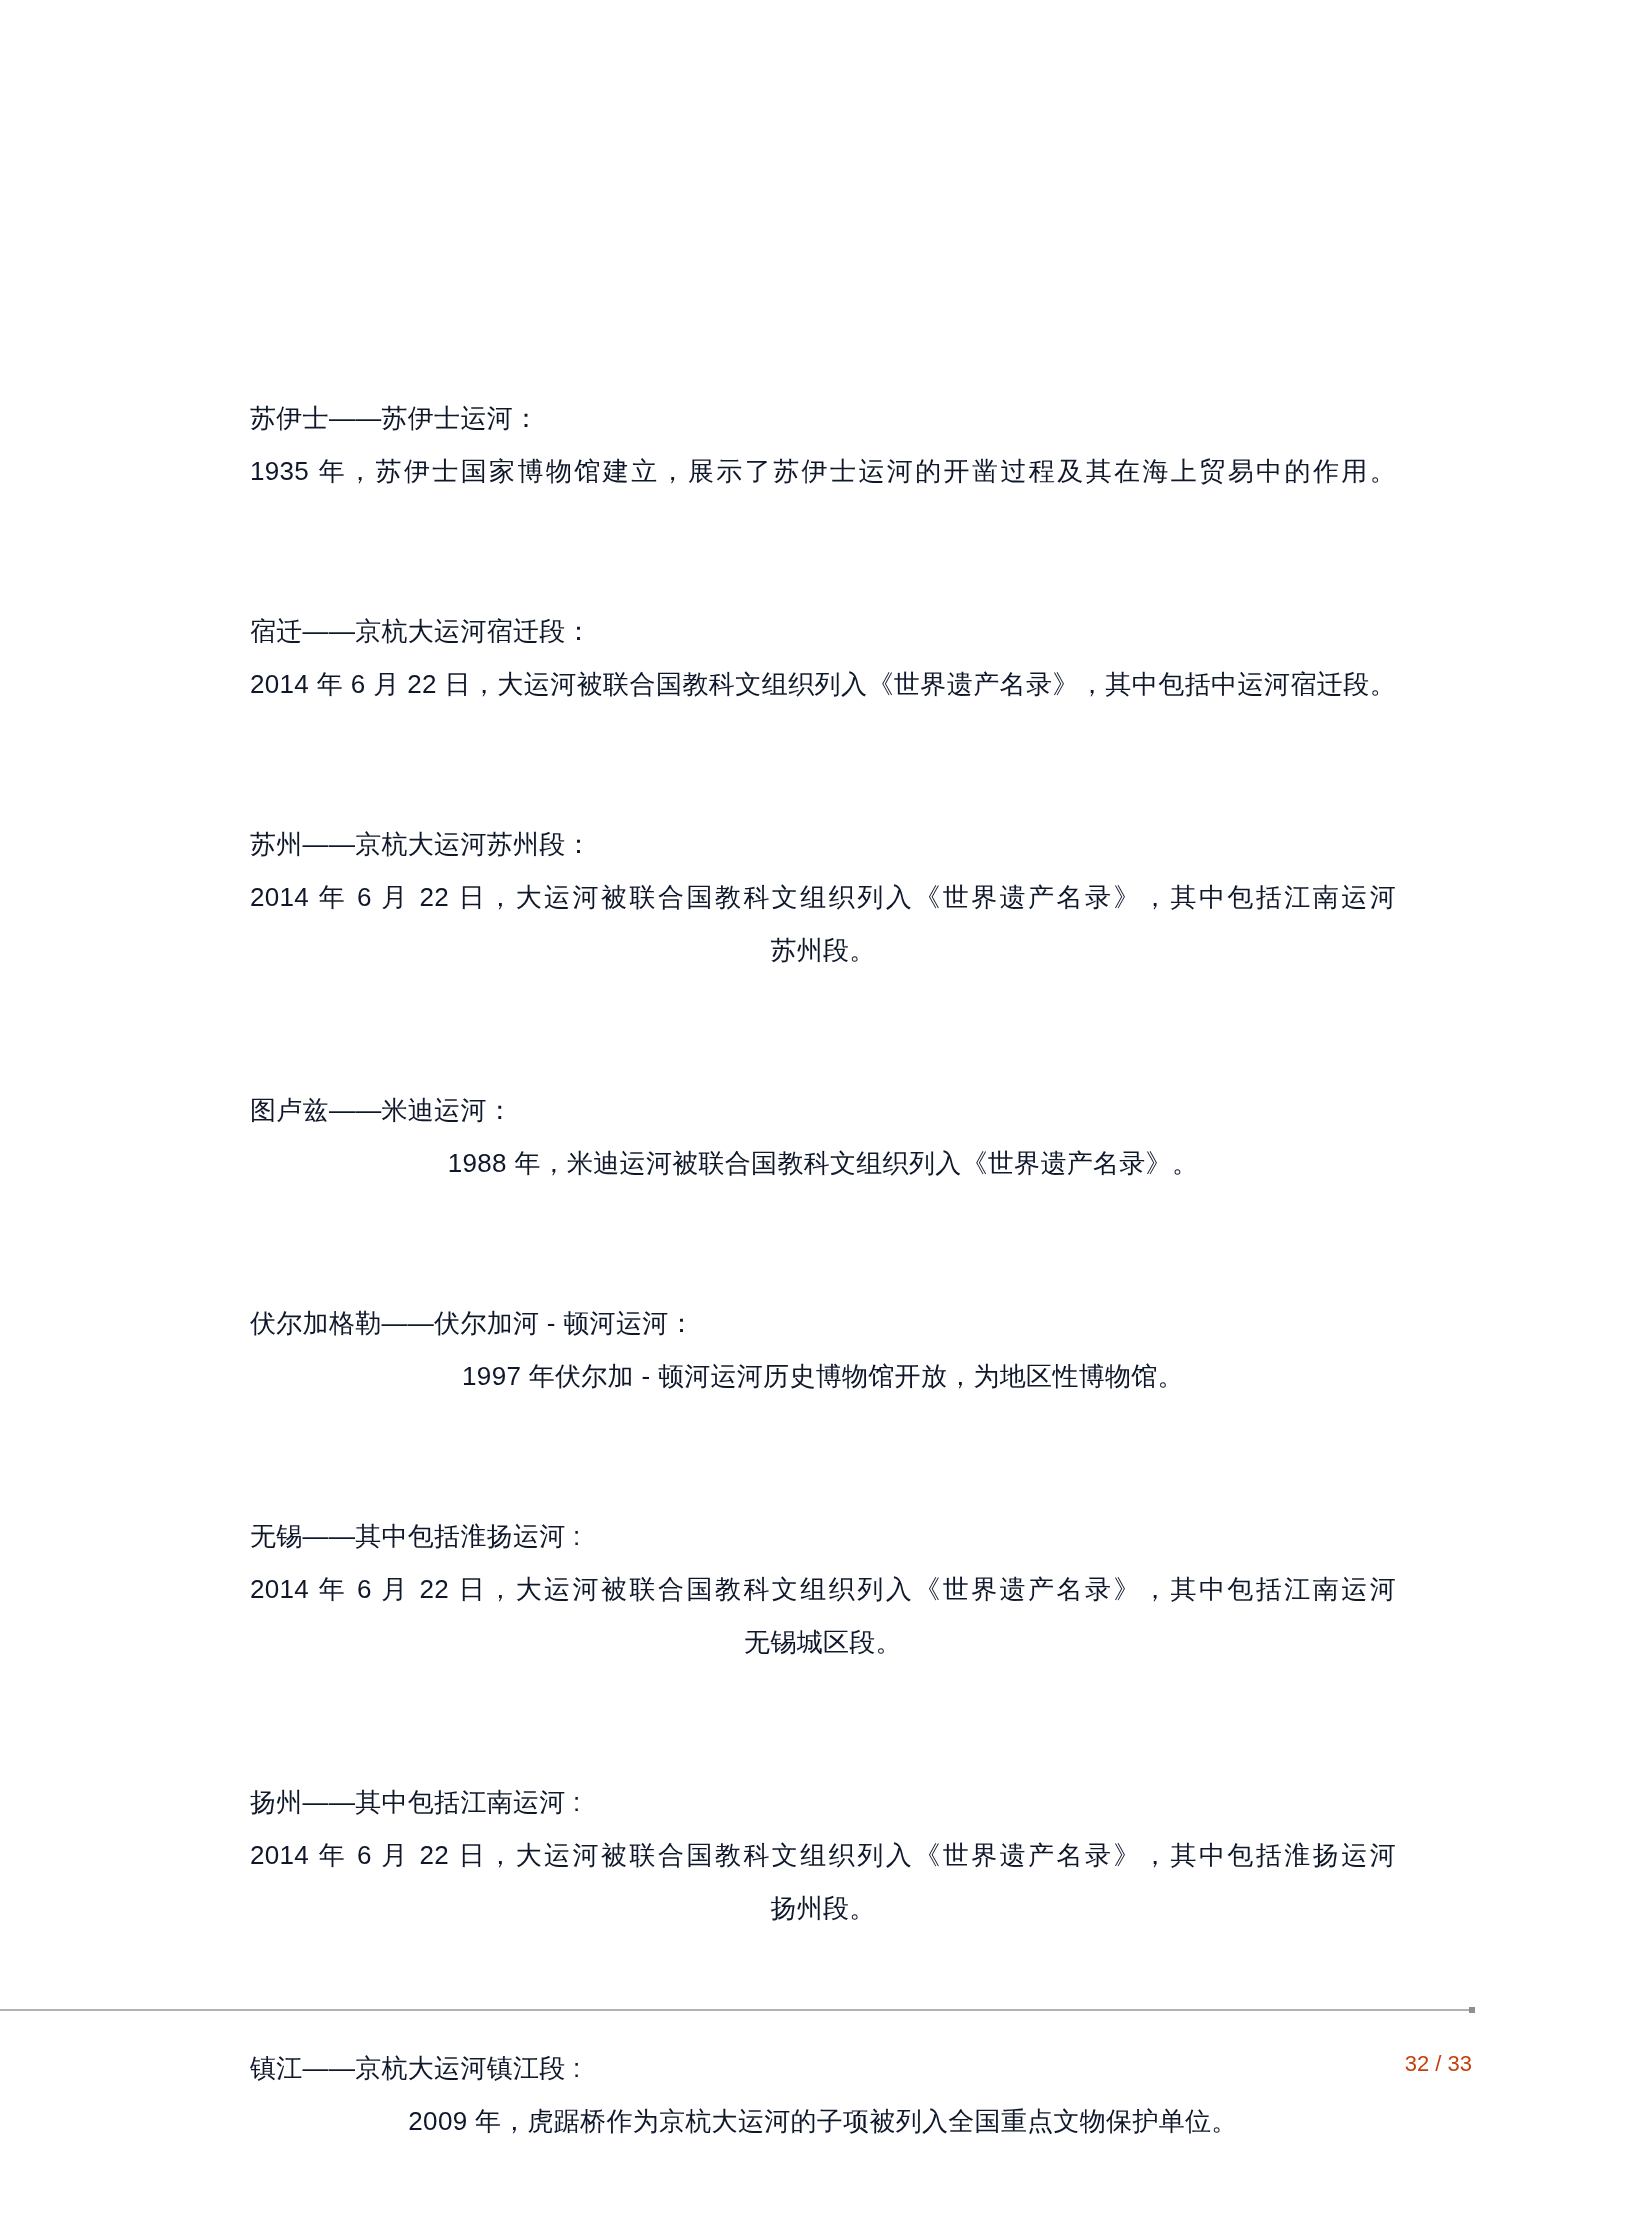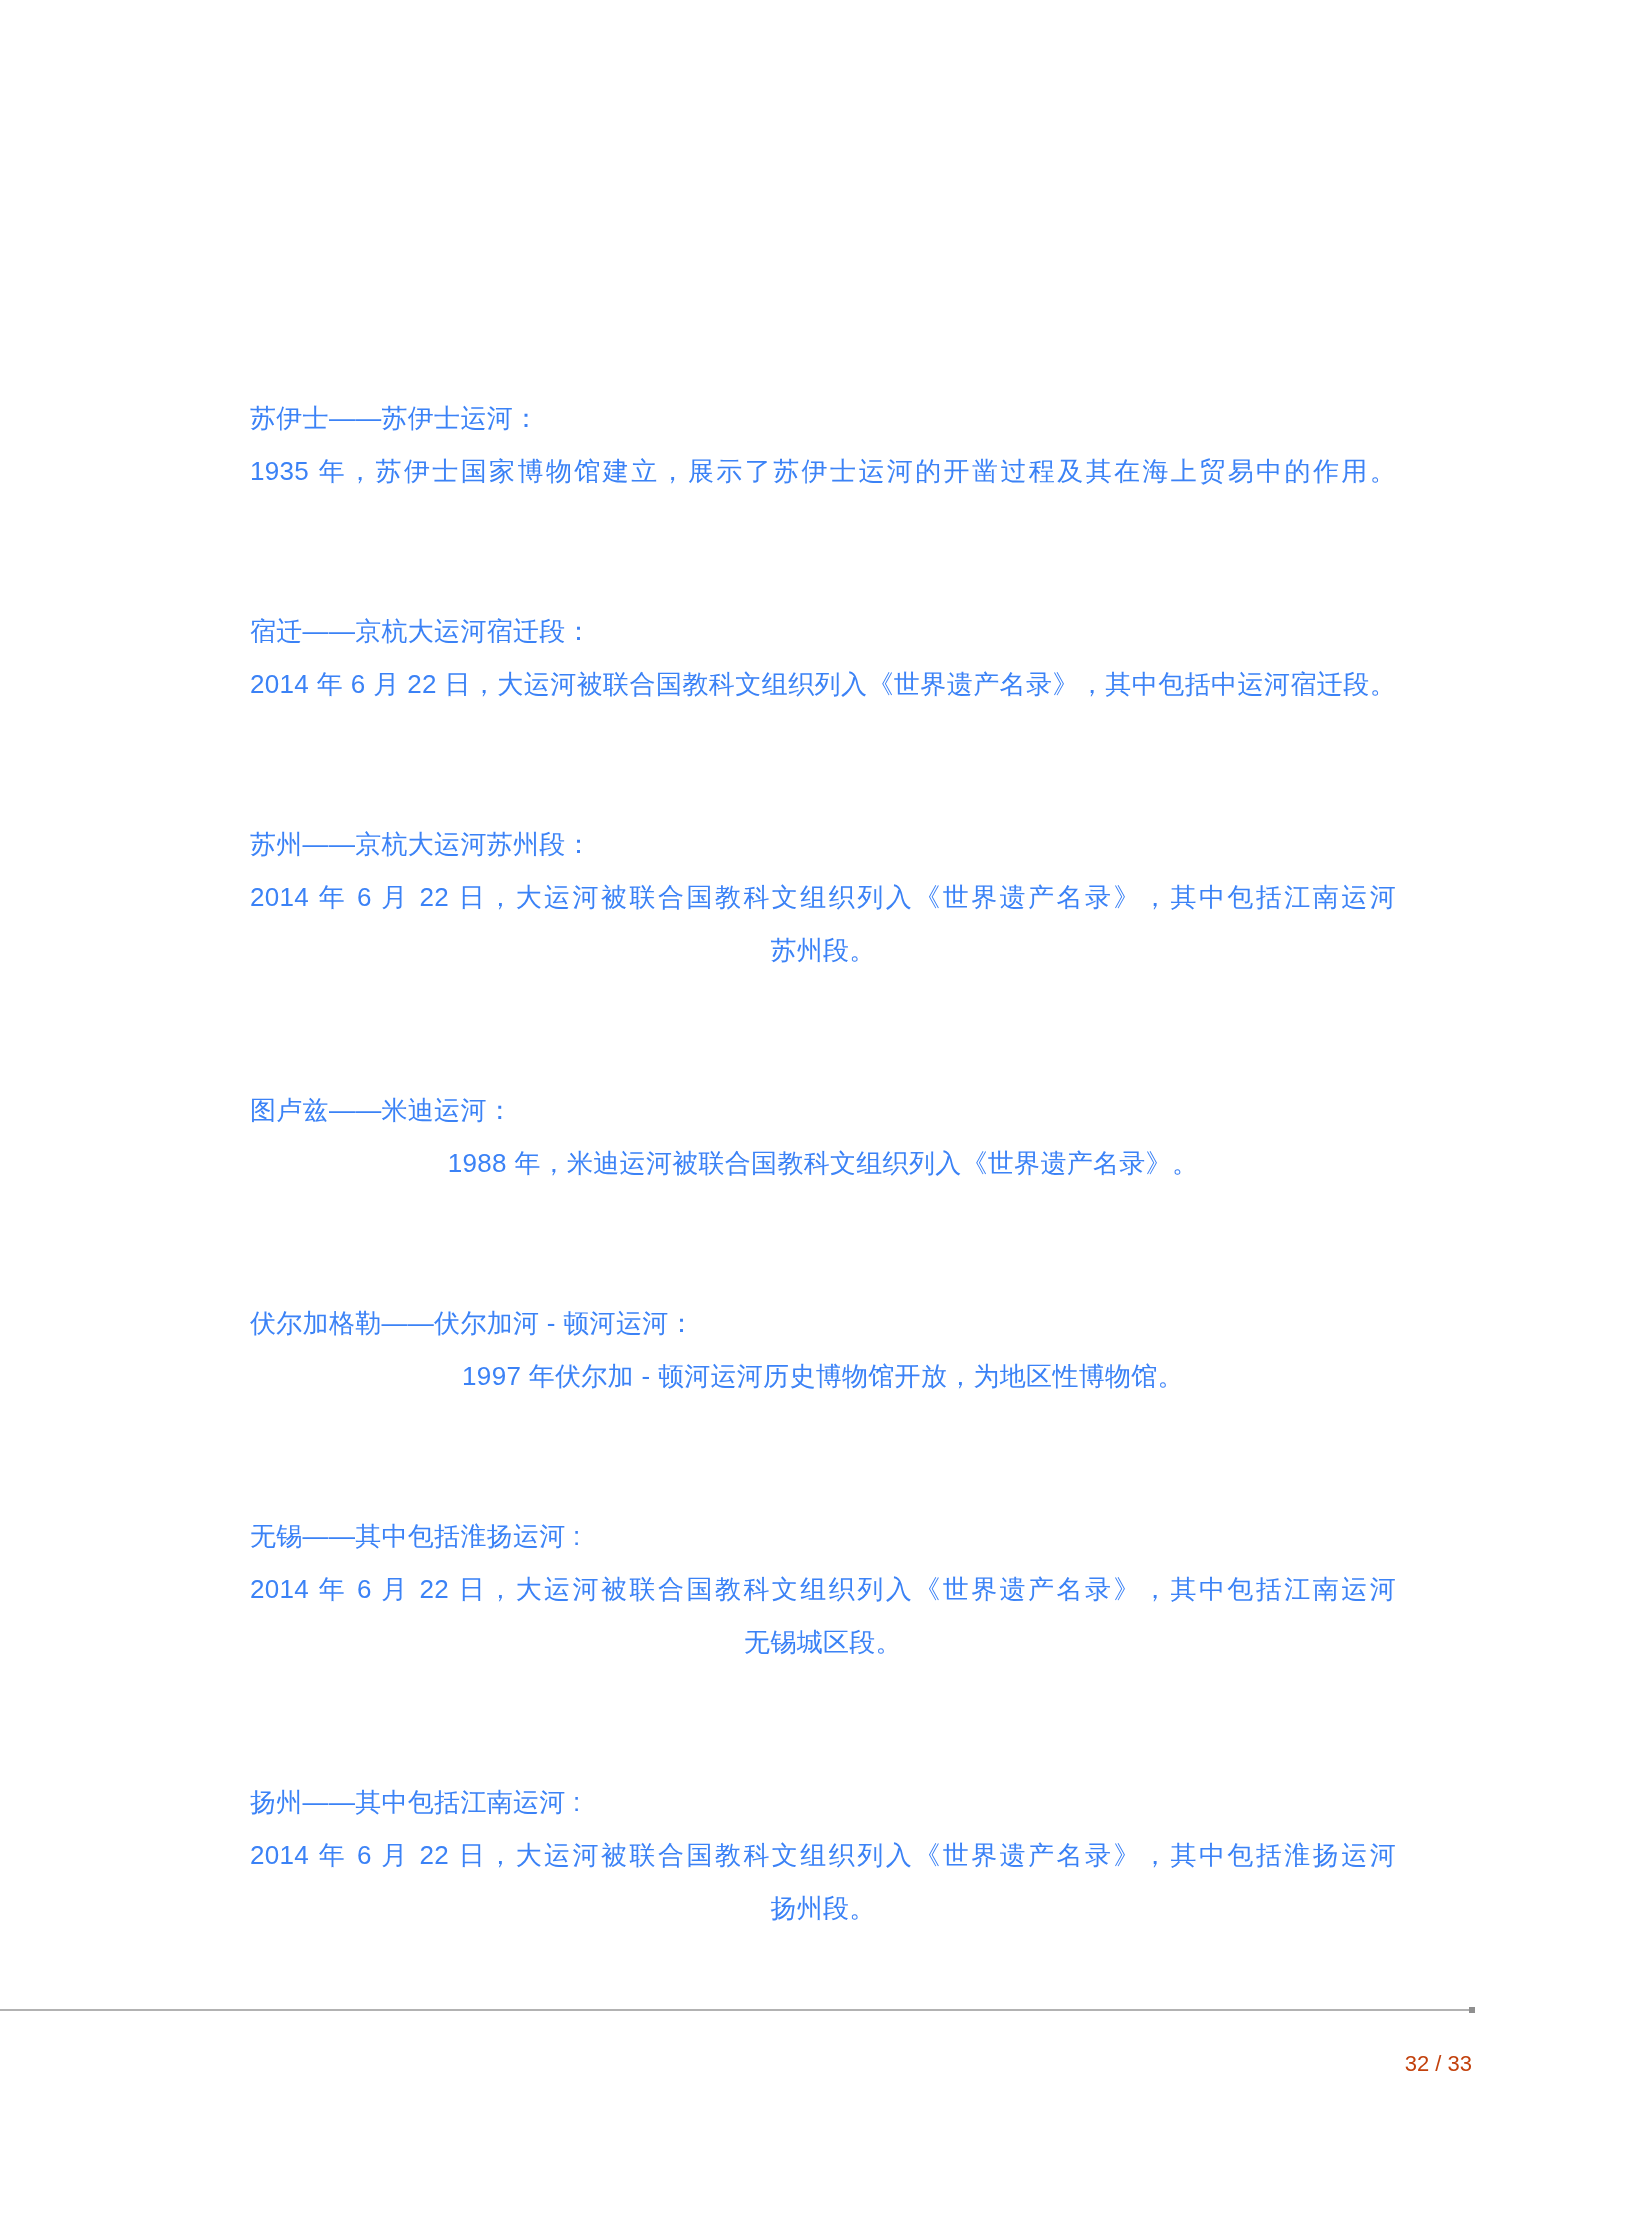--- a/index.html
+++ b/index.html
@@ -9,21 +9,21 @@
     background: #ffffff;
     position: relative;
     font-family: "Liberation Sans", "DejaVu Sans", sans-serif;
     overflow: hidden;
   }
   .content {
     position: absolute;
     left: 250px;
     top: 392px;
     width: 1146px;
-    color: #3b82f6;
+    color: #0f172a;
     font-size: 26px;
     line-height: 53px;
     font-weight: 300;
     letter-spacing: 0.3px;
   }
   .block { margin: 0; }
   .block + .block { margin-top: 107px; }
   .heading {
     margin: 0;
     text-align: left;
@@ -101,20 +101,24 @@
     <p class="line full">2014 年 6 月 22 日，大运河被联合国教科文组织列入《世界遗产名录》，其中包括江南运河</p>
     <p class="line short">无锡城区段。</p>
   </section>
 
   <section class="block">
     <p class="heading">扬州——其中包括江南运河 :</p>
     <p class="line full">2014 年 6 月 22 日，大运河被联合国教科文组织列入《世界遗产名录》，其中包括淮扬运河</p>
     <p class="line short">扬州段。</p>
   </section>
 
+  <section class="block">
+    <p class="heading">镇江——京杭大运河镇江段 :</p>
+    <p class="line short">2009 年，虎踞桥作为京杭大运河的子项被列入全国重点文物保护单位。</p>
+  </section>
 
 </main>
 
 <div class="footer-rule">
   <span class="rule-end-square"></span>
 </div>
 
 <div class="page-number">32 / 33</div>
 
 

